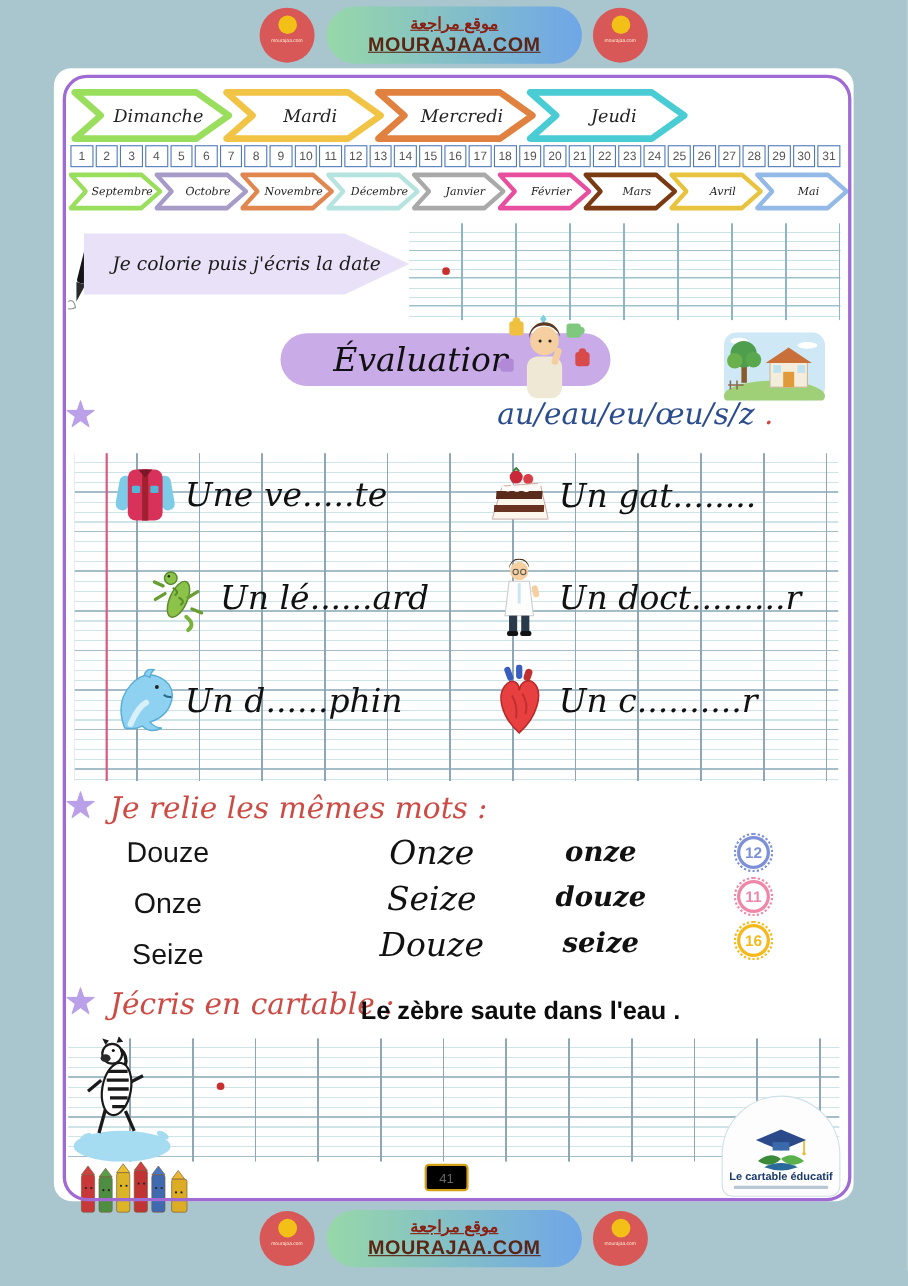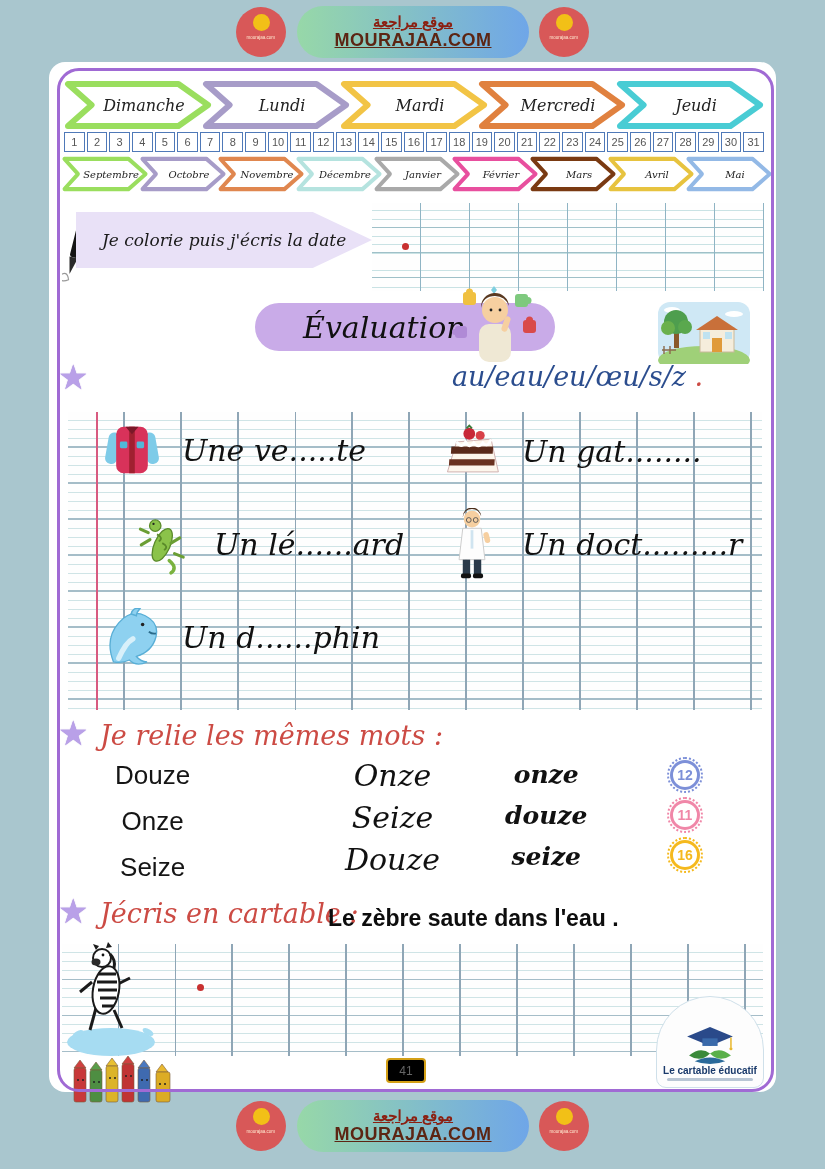--- a/index.html
+++ b/index.html
@@ -70,21 +70,21 @@
   .house-wrap{position:absolute;left:658px;top:302px;width:92px;height:62px;}
 
   
   .star{position:absolute;font-size:34px;color:#b9a0e8;line-height:1;text-shadow:0 0 1px #9a7fd0;}
   .red-instr{position:absolute;font-size:27px;color:#cc4b44;white-space:nowrap;}
   .blue-opts{position:absolute;font-size:27px;color:#2b4d8e;white-space:nowrap;}
   .end-mark{color:#cc4b44;}
 
   
   .ex-grid{position:absolute;left:68px;top:412px;width:694px;height:298px;}
-  .word-item{position:absolute;display:flex;align-items:center;gap:14px;}
+  .word-item{position:absolute;display:flex;align-items:center;}
   .icon-box{width:72px;display:flex;justify-content:center;align-items:center;}
   .word-text{font-size:30px;color:#111;white-space:nowrap;}
 
   
   .match-col{position:absolute;display:flex;flex-direction:column;align-items:center;}
   .col-print{left:115px;top:760px;gap:15px;font-size:26px;color:#151515;}
   .col-cursive{left:345px;top:758px;gap:7px;font-size:30px;color:#111;}
   .col-script{left:505px;top:760px;gap:12px;font-size:25px;font-weight:bold;color:#111;}
   .col-badges{left:670px;top:760px;gap:10px;}
   .flower{width:30px;height:30px;border-radius:50%;background:var(--ring);outline:2px dotted var(--ring);
@@ -132,26 +132,20 @@
 
   <div class="days-row">
 
       <div class="arrow" style="--c: #9ade5e;">
         <svg viewBox="0 0 150 50" preserveAspectRatio="none">
           <polygon points="4,4 116,4 146,25 116,46 4,46 28,25"></polygon>
         </svg>
         <span class="arrow-label cursive">Dimanche</span>
       </div>
 
-      <div class="arrow" style="--c: #a79cc8;">
-        <svg viewBox="0 0 150 50" preserveAspectRatio="none">
-          <polygon points="4,4 116,4 146,25 116,46 4,46 28,25"></polygon>
-        </svg>
-        <span class="arrow-label cursive">Lundi</span>
-      </div>
 
       <div class="arrow" style="--c: #f2c445;">
         <svg viewBox="0 0 150 50" preserveAspectRatio="none">
           <polygon points="4,4 116,4 146,25 116,46 4,46 28,25"></polygon>
         </svg>
         <span class="arrow-label cursive">Mardi</span>
       </div>
 
       <div class="arrow" style="--c: #e0813f;">
         <svg viewBox="0 0 150 50" preserveAspectRatio="none">
@@ -432,20 +426,32 @@
           <path d="M14,60 q-10,-26 6,-44 q14,-16 30,-8 q16,8 12,24 q-4,16 -22,22 q5,6 12,6 q-12,6 -20,-2 q-8,4 -18,2z" fill="#8ed1f0" stroke="#58aed6" stroke-width="1.5"></path>
           <path d="M34,6 q2,-8 10,-6 q-4,4 -4,8z" fill="#8ed1f0" stroke="#58aed6" stroke-width="1.5"></path>
           <path d="M20,56 q8,-18 16,-22" fill="none" stroke="#d8f0fa" stroke-width="6" stroke-linecap="round"></path>
           <circle cx="47" cy="18" r="2" fill="#222"></circle>
           <path d="M54,26 q4,3 8,2" stroke="#2a6a8a" stroke-width="2" fill="none"></path>
         </svg>
       </span>
       <span class="word-text cursive">Un d......phin</span>
     </div>
 
+    <div class="word-item" style="left:368px;top:192px;">
+      <span class="icon-box">
+        <svg viewBox="0 0 46 70" width="44" height="66">
+          <rect x="10" y="2" width="6" height="14" rx="3" fill="#3a5ec0" transform="rotate(-20 13 9)"></rect>
+          <rect x="20" y="0" width="6" height="14" rx="3" fill="#3a5ec0"></rect>
+          <rect x="28" y="4" width="7" height="12" rx="3.5" fill="#c03030" transform="rotate(18 31 10)"></rect>
+          <path d="M23,66 C5,50 2,30 9,21 C15,13 23,16 23,25 C25,15 34,13 39,20 C45,29 41,50 23,66 Z" fill="#e84040" stroke="#b82828" stroke-width="1.5"></path>
+          <path d="M16,30 q6,10 4,22 M26,28 q6,10 3,20" stroke="#c03030" stroke-width="2" fill="none"></path>
+        </svg>
+      </span>
+      <span class="word-text cursive">Un c..........r</span>
+    </div>
   </div>
 
   <span class="star" style="left:58px;top:716px;">★</span>
   <span class="red-instr cursive" style="left:100px;top:720px;">Je relie les mêmes mots :</span>
 
   <div class="match-col col-print">
 
   <span>Douze</span>
       <span>Onze</span>
       <span>Seize</span>

